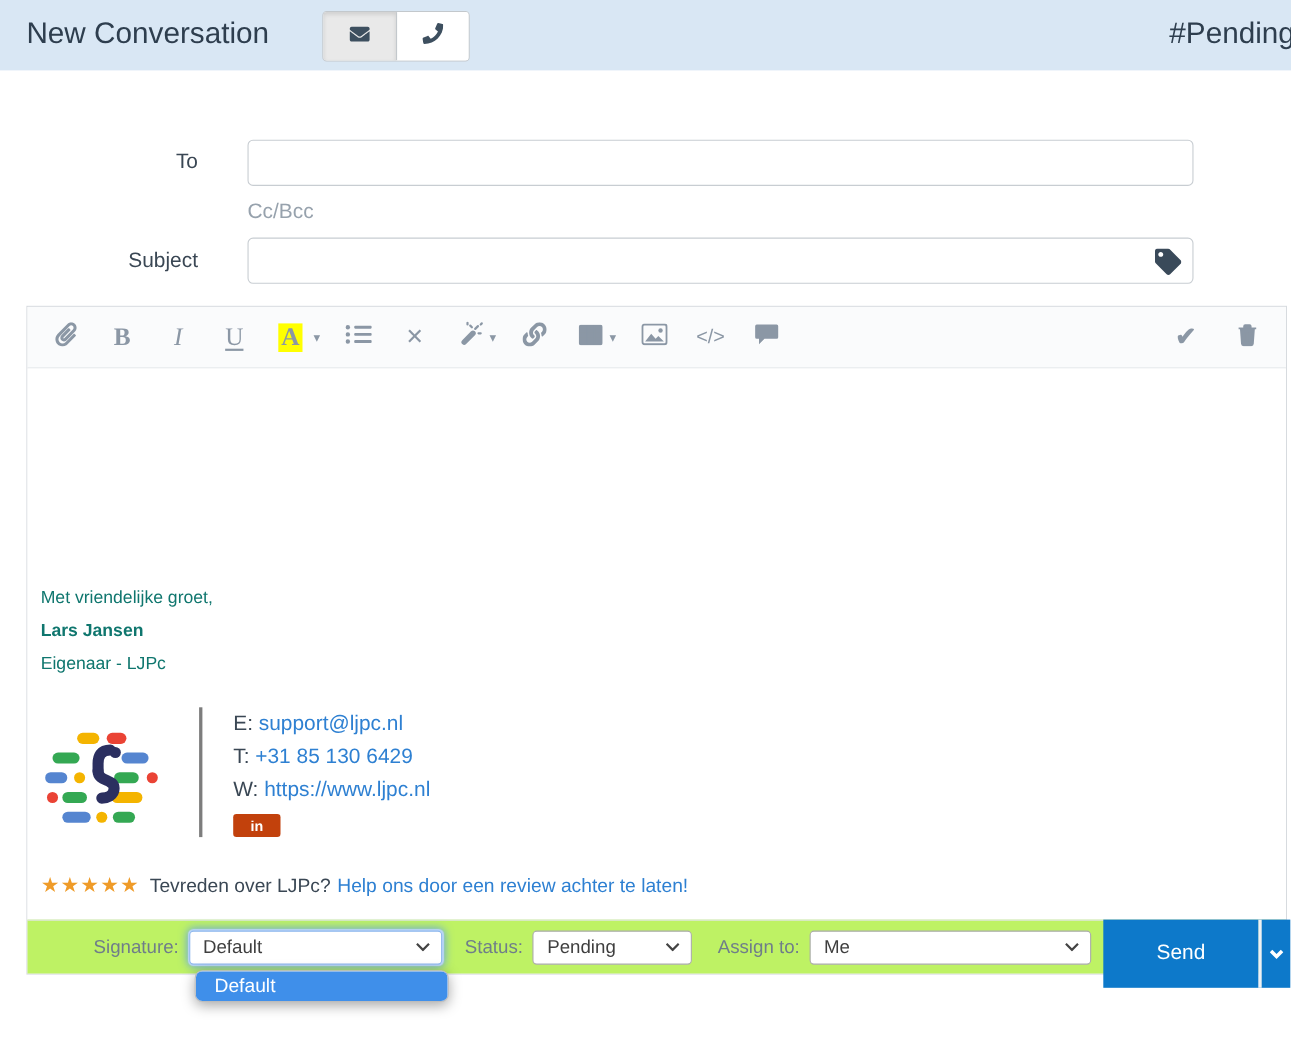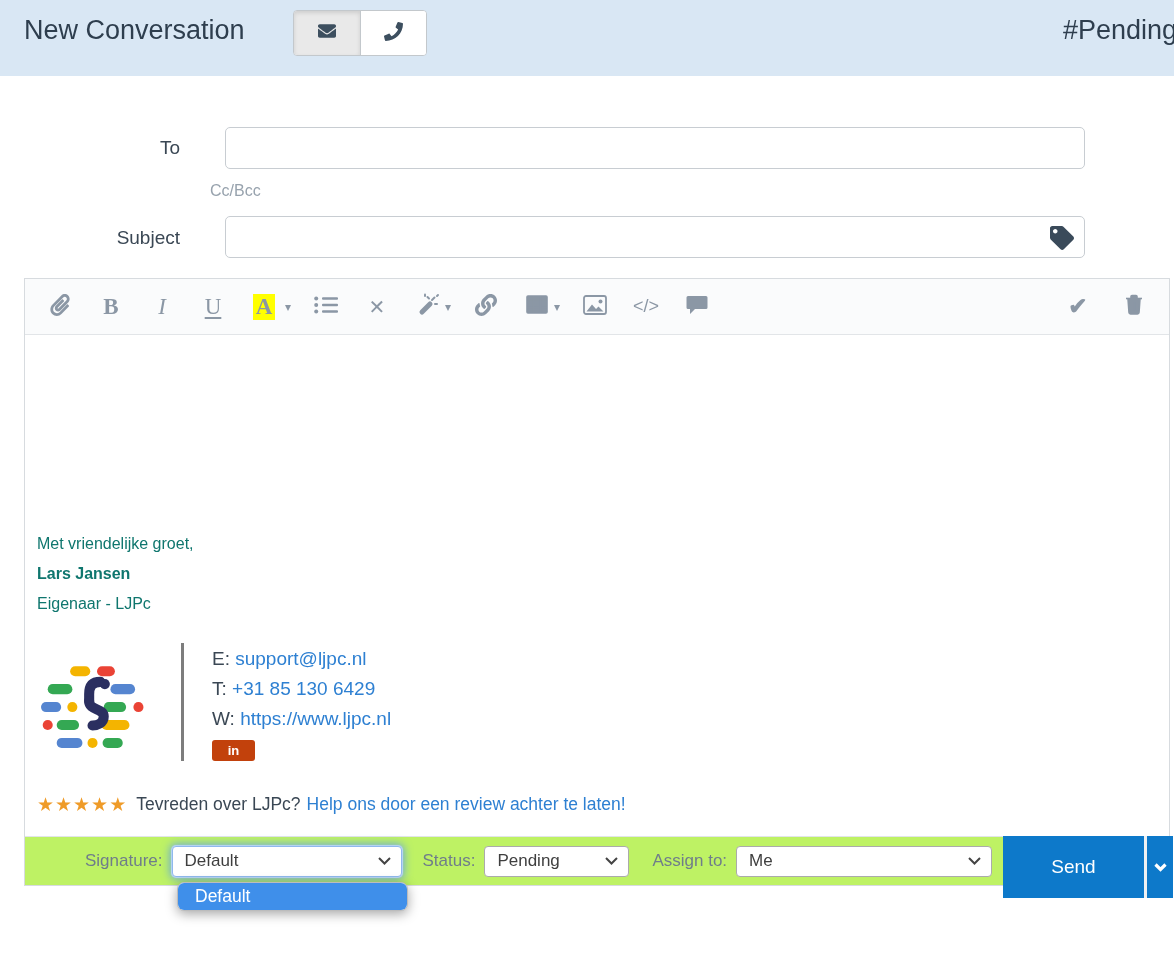--- a/index.html
+++ b/index.html
@@ -4,21 +4,21 @@
 <style>
   * { margin:0; padding:0; box-sizing:border-box; }
   html,body { background:#fff; }
   .screen {
     position:relative; width:1174px; height:960px; overflow:hidden;
     background:#ffffff; font-family:"Liberation Sans", sans-serif;
   }
 
   
   .header {
-    position:absolute; left:0; top:0; width:1174px; height:76px;
+    position:absolute; left:0; top:0; width:1174px; height:64px;
     background:#d9e7f4; overflow:hidden;
   }
   .page-title {
     position:absolute; left:24px; top:15px; font-size:27px; color:#2e3e4e;
     white-space:nowrap;
   }
   .channel-toggle {
     position:absolute; left:293px; top:10px; display:flex; height:46px;
     border:1px solid #c3c8cc; border-radius:4px; overflow:hidden; background:#fff;
   }
@@ -39,21 +39,21 @@
     position:absolute; left:60px; width:120px; text-align:right;
     font-size:19px; color:#3a4754;
   }
   .txt-input {
     position:absolute; left:225px; width:860px; height:42px;
     border:1px solid #c8cdd2; border-radius:5px; background:#fff;
     font-size:18px; padding:0 14px; color:#333; outline:none;
     font-family:"Liberation Sans", sans-serif;
   }
   .ccbcc {
-    position:absolute; left:210px; top:182px; font-size:16px; color:#97a2ad; cursor:pointer;
+    position:absolute; left:225px; top:182px; font-size:19px; color:#97a2ad; cursor:pointer;
   }
   .tag-btn {
     position:absolute; left:1045px; top:224px; width:34px; height:28px;
     display:flex; align-items:center; justify-content:center; cursor:pointer;
   }
   .tag-btn svg { fill:#3a4a5a; }
 
   
   .editor {
     position:absolute; left:24px; top:278px; width:1146px; height:608px;

